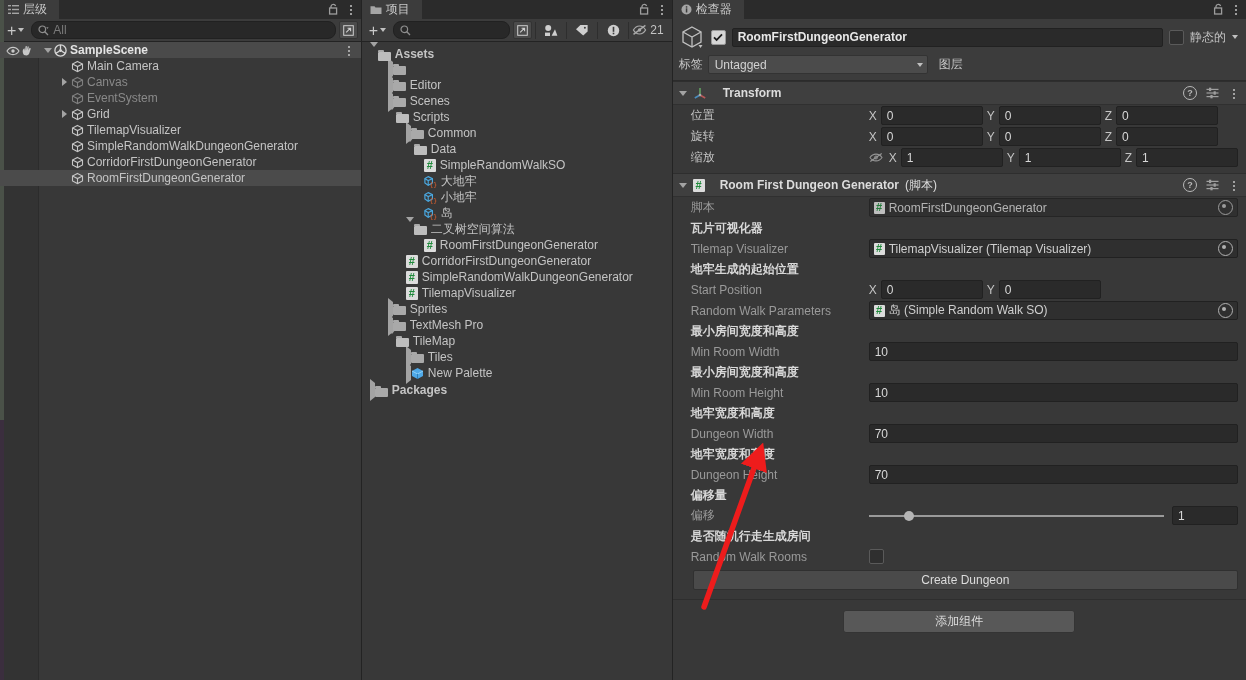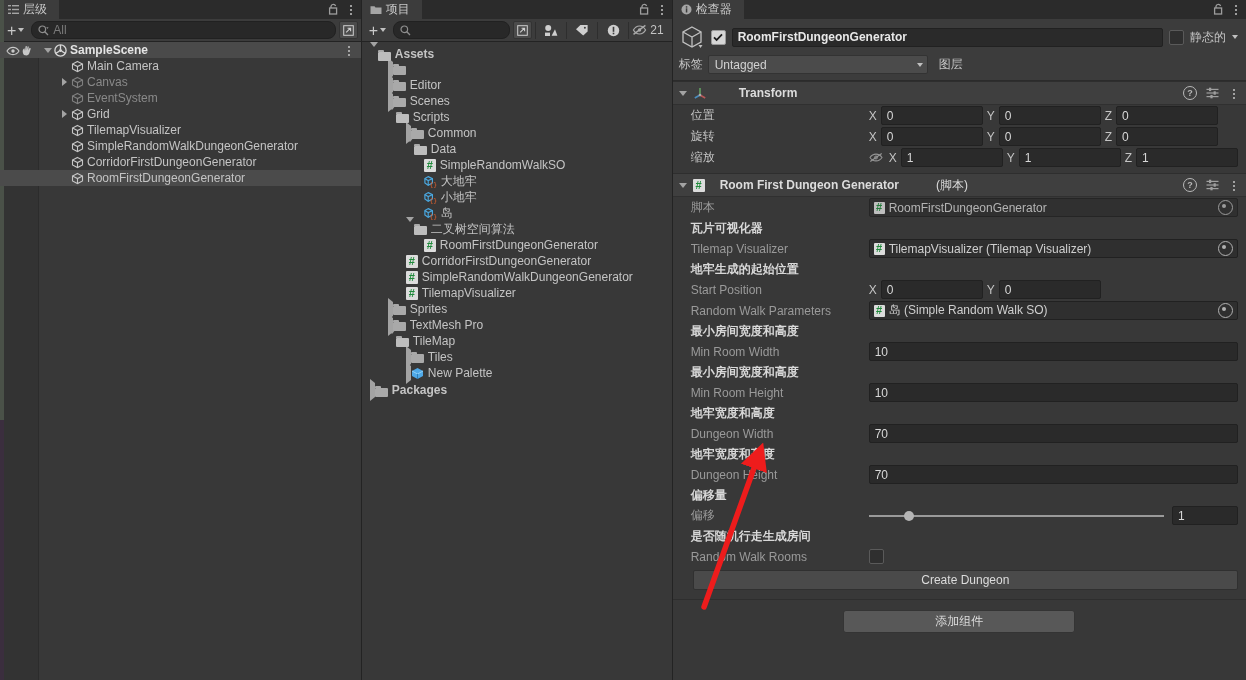--- a/index.html
+++ b/index.html
@@ -86,21 +86,21 @@
   .nameinput{flex:1;height:17px;background:#2a2a2a;border:1px solid #212121;border-radius:2px;
              display:flex;align-items:center;padding:0 5px;color:#e8e8e8;font-weight:bold;font-size:12px;}
   .staticlbl{color:#c4c4c4;font-size:12px;}
   .go-row2{display:flex;align-items:center;gap:5px;margin-top:5px;}
   .fldlbl{color:#c4c4c4;font-size:12px;flex:0 0 auto;}
   .dd{height:17px;background:#4b4b4b;border:1px solid #333;border-radius:2px;display:flex;
       align-items:center;justify-content:space-between;padding:0 4px 0 6px;color:#d2d2d2;font-size:12px;}
 
   .comp-head{height:22px;background:#3f3f3f;display:flex;align-items:center;gap:6px;padding:0 6px;
              border-top:1px solid #2e2e2e;border-bottom:1px solid #303030;position:relative;}
-  .comp-head .title{font-weight:bold;color:#dcdcdc;font-size:12px;margin-left:31px;}
+  .comp-head .title{font-weight:bold;color:#dcdcdc;font-size:12px;}
   .comp-head .rights{position:absolute;right:6px;display:flex;align-items:center;gap:9px;}
   .circ-q{width:12px;height:12px;border:1.4px solid #b9b9b9;border-radius:50%;font-size:9px;
           display:flex;align-items:center;justify-content:center;color:#b9b9b9;font-weight:bold;}
 
   .prop{display:flex;align-items:center;height:21px;padding:0 8px 0 18px;}
   .plabel{width:178px;flex:0 0 auto;color:#c4c4c4;font-size:12px;}
   .plabel.dim{color:#9a9a9a;}
   .ptitle{padding:2px 8px 1px 18px;font-weight:bold;color:#d8d8d8;font-size:12px;}
   .axis{display:flex;align-items:center;gap:4px;flex:1;}
   .axis .ax{color:#c4c4c4;font-size:12px;}
@@ -618,21 +618,21 @@
       <div class="comp-head">
         <span class="tri open"></span>
         <span class="ico">
           <svg width="14" height="14" viewBox="0 0 14 14">
               <line x1="7" y1="9" x2="7" y2="2" stroke="#6ec26e" stroke-width="1.6"></line>
               <line x1="7" y1="9" x2="1.8" y2="12" stroke="#4da6e8" stroke-width="1.6"></line>
               <line x1="7" y1="9" x2="12.2" y2="12" stroke="#e06060" stroke-width="1.6"></line>
               <circle cx="7" cy="9" r="1.3" fill="#d0d0d0"></circle>
             </svg>
         </span>
-        <span class="title" style="margin-left:26px">Transform</span>
+        <span class="title" style="margin-left:10px">Transform</span>
         <span class="rights">
           <span class="circ-q">?</span>
           <span class="ico">
             <svg width="13" height="12" viewBox="0 0 13 12">
                 <g stroke="#c0c0c0" stroke-width="1.2">
                   <line x1="0.5" y1="2.4" x2="12.5" y2="2.4"></line>
                   <line x1="0.5" y1="6" x2="12.5" y2="6"></line>
                   <line x1="0.5" y1="9.6" x2="12.5" y2="9.6"></line>
                 </g>
                 <g fill="#c0c0c0">

